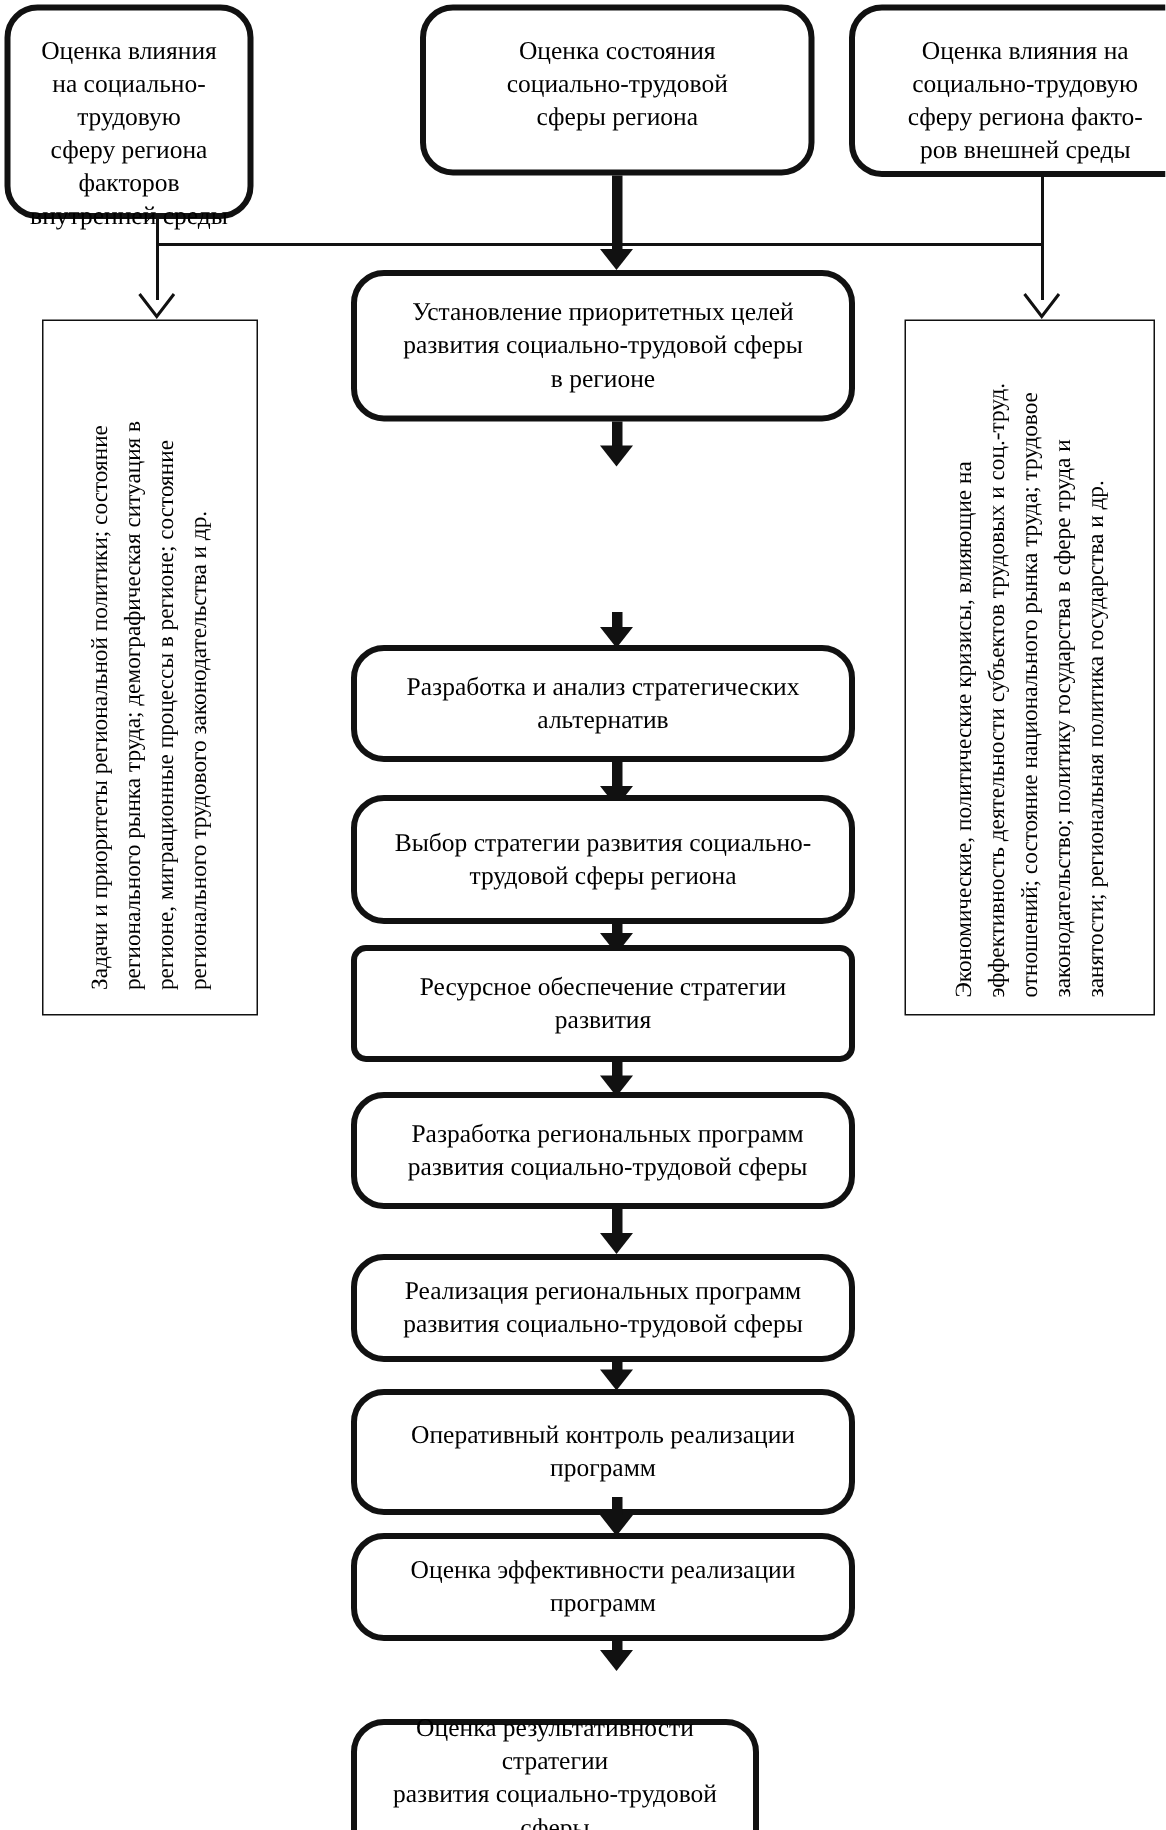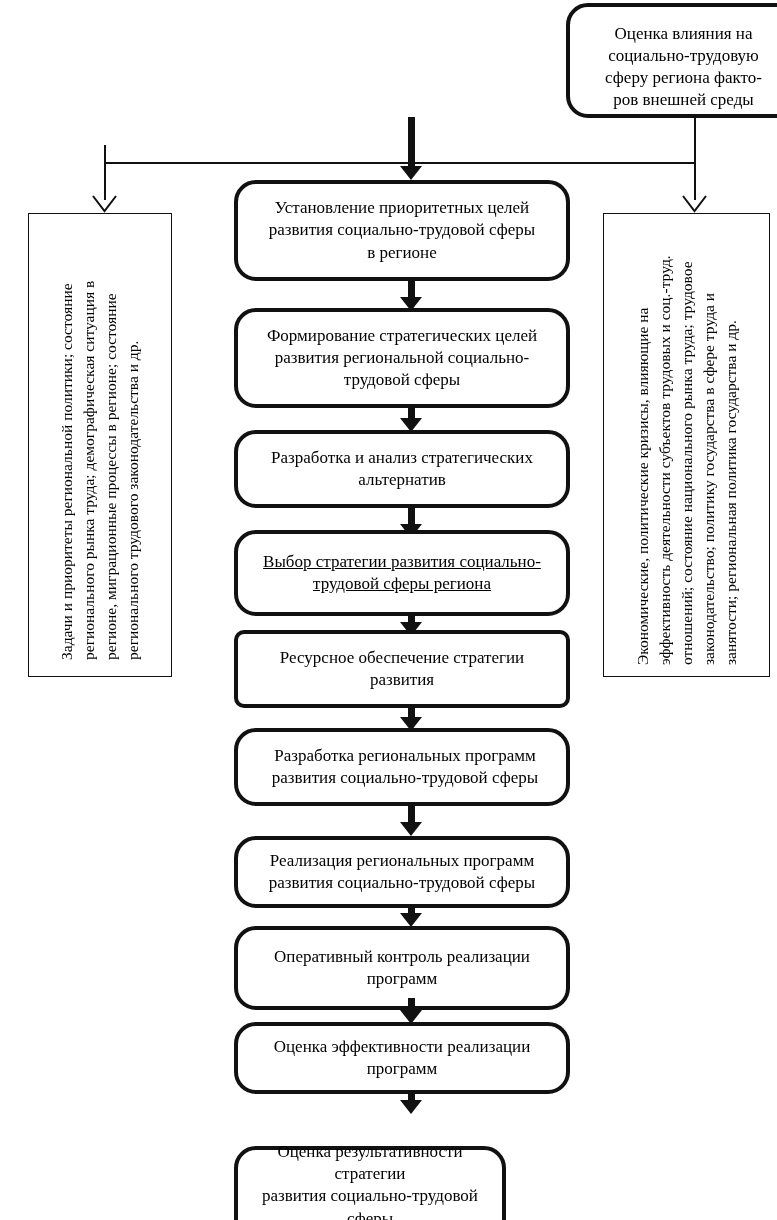--- a/index.html
+++ b/index.html
@@ -88,21 +88,27 @@
   .arrow-thin {
     position: absolute;
   }
   .arrow-thin svg { display: block; }
 </style>
 </head>
 <body>
 
 <div id="canvas">
 
-
+  <div class="rbox top-cap" style="left:3px; top:3px; width:166px; height:143px;">
+    <span class="txt">Оценка влияния<br>на социально-трудовую<br>сферу региона факторов<br>внутренней среды</span>
+  </div>
+
+  <div class="rbox top-cap" style="left:280px; top:3px; width:263px; height:114px;">
+    <span class="txt">Оценка состояния<br>социально-трудовой<br>сферы региона</span>
+  </div>
 
   <div class="rbox top-cap" style="left:566px; top:3px; width:235px; height:115px;">
     <span class="txt">Оценка влияния на<br>социально-трудовую<br>сферу региона факто-<br>ров внешней среды</span>
   </div>
 
   <div class="vline-thick" style="left:408px; top:117px; height:52px;"></div>
   <div class="arrow-thick" style="left:400px; top:166px;"></div>
 
   <div class="hline-thin" style="left:105px; top:162px; width:591px;"></div>
 
@@ -128,35 +134,32 @@
     <span class="vtxt" style="width:440px;">Экономические, политические кризисы, влияющие на эффективность деятельности субъектов трудовых и соц.-труд. отношений; состояние национального рынка труда; трудовое законодательство; политику государства в сфере труда и занятости; региональная политика государства и др.</span>
   </div>
 
   <div class="rbox" style="left:234px; top:180px; width:336px; height:101px;">
     <span class="txt">Установление приоритетных целей<br>развития социально-трудовой сферы<br>в регионе</span>
   </div>
 
   <div class="vline-thick" style="left:408px; top:281px; height:20px;"></div>
   <div class="arrow-thick" style="left:400px; top:297px;"></div>
 
-  <div class="rbox" style="left:234px; top:308px; width:336px; height:100px;">
-    <span class="txt">Формирование стратегических целей<br>развития региональной социально-<br>трудовой сферы</span>
-  </div>
 
   <div class="vline-thick" style="left:408px; top:408px; height:16px;"></div>
   <div class="arrow-thick" style="left:400px; top:418px;"></div>
 
   <div class="rbox" style="left:234px; top:430px; width:336px; height:78px;text-align:center;">
     <span class="txt">Разработка и анализ стратегических<br>альтернатив</span>
   </div>
 
   <div class="vline-thick" style="left:408px; top:508px; height:20px;"></div>
   <div class="arrow-thick" style="left:400px; top:524px;"></div>
 
-  <div class="rbox" style="left:234px; top:530px; width:336px; height:86px;text-decoration:underline;">
+  <div class="rbox" style="left:234px; top:530px; width:336px; height:86px;">
     <span class="txt">Выбор стратегии развития социально-<br>трудовой сферы региона</span>
   </div>
 
   <div class="vline-thick" style="left:408px; top:616px; height:12px;"></div>
   <div class="arrow-thick" style="left:400px; top:622px;"></div>
 
   <div class="rbox" style="left:234px; top:630px; width:336px; height:78px;border-radius:10px;">
     <span class="txt">Ресурсное обеспечение стратегии<br>развития</span>
   </div>
 

